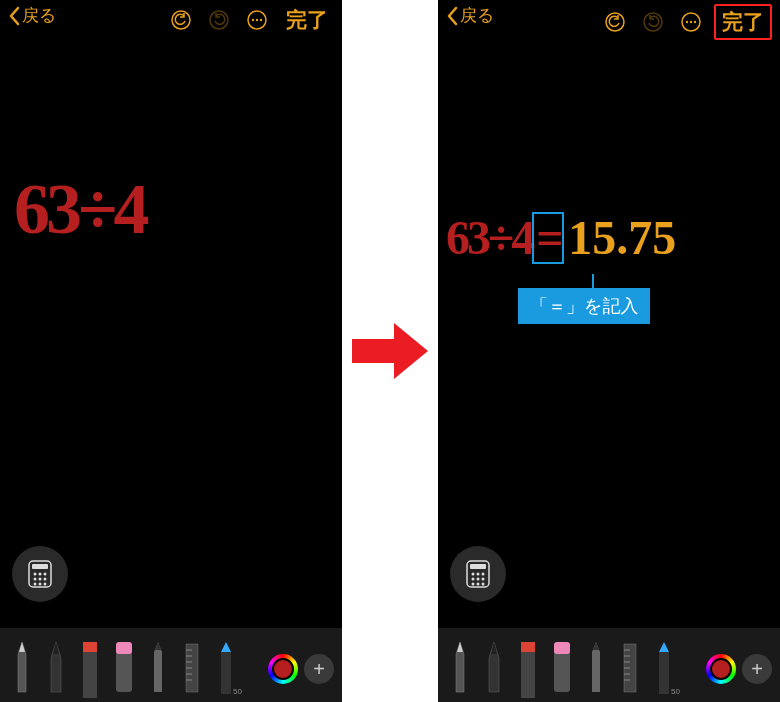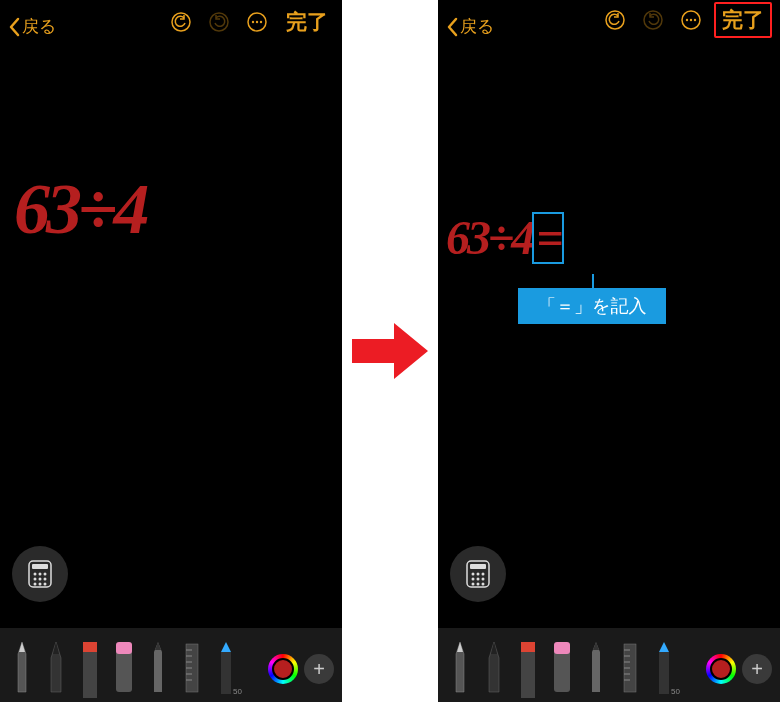--- a/index.html
+++ b/index.html
@@ -17,23 +17,23 @@
     height: 702px;
     background: #000;
     color: #fff;
   }
   .phone.left { left: 0; }
   .phone.right { right: 0; }
 
   .topbar {
     height: 52px;
     display: flex;
-    align-items: flex-end;
+    align-items: flex-start;
     justify-content: space-between;
-    padding: 14px 8px;
+    padding: 4px 8px;
     color: #e8a01d;
   }
   .topbar .left-g, .topbar .right-g {
     display: flex;
     align-items: center;
     gap: 8px;
   }
   .back {
     display: flex;
     align-items: center;
@@ -65,21 +65,20 @@
 
   .canvas {
     position: relative;
     width: 100%;
     height: 500px;
     background: #000;
   }
   .handwrite {
     position: absolute;
     font-family: "Comic Sans MS", "Bradley Hand", cursive;
-    font-style: italic;
     font-weight: 700;
     white-space: nowrap;
   }
   .left-eq {
     left: 14px;
     top: 116px;
     font-size: 72px;
     color: #b51f1f;
     letter-spacing: -4px;
   }
@@ -107,21 +106,21 @@
     color: #b51f1f;
     position: relative;
   }
   .callout {
     position: absolute;
     top: 236px;
     left: 80px;
     background: #1a9be0;
     color: #fff;
     font-size: 18px;
-    padding: 6px 20px;
+    padding: 6px 12px;
     white-space: nowrap;
   }
   .callout::before {
     content: "";
     position: absolute;
     top: -14px;
     left: 74px;
     width: 2px;
     height: 14px;
     background: #1a9be0;
@@ -366,20 +365,21 @@
           </svg>
       </div>
       <div class="done boxed">完了</div>
     </div>
   </div>
 
   <div class="canvas">
     <div class="handwrite right-eq">
       <span>63÷4</span>
       <span class="eq-box">=</span>
+      <span class="result">15.75</span>
     </div>
     <div class="callout">「＝」を記入</div>
   </div>
 
   <div class="calc-btn">
     <svg width="26" height="30" viewBox="0 0 26 30">
         <rect x="2" y="2" width="22" height="26" rx="4" stroke="#ddd" stroke-width="1.5" fill="none"></rect>
         <rect x="5" y="5" width="16" height="5" rx="1" fill="#ddd"></rect>
         <circle cx="8" cy="15" r="1.5" fill="#ddd"></circle>
         <circle cx="13" cy="15" r="1.5" fill="#ddd"></circle>

